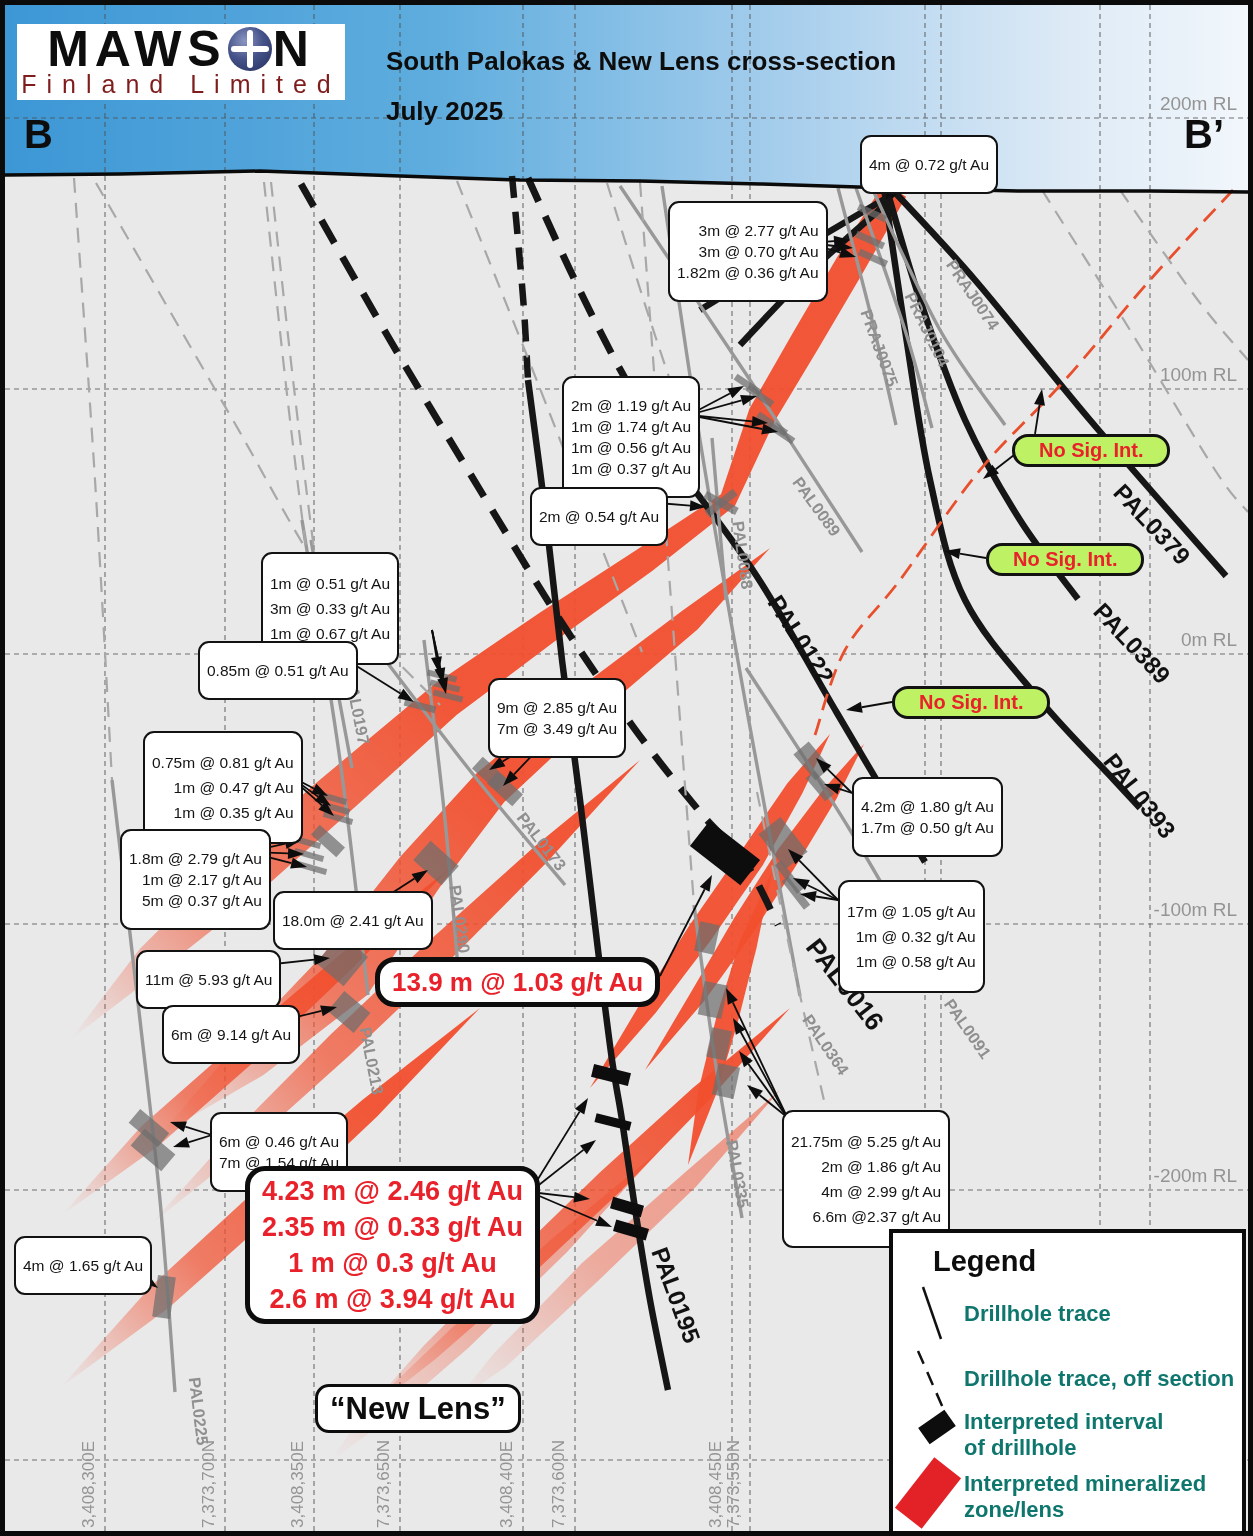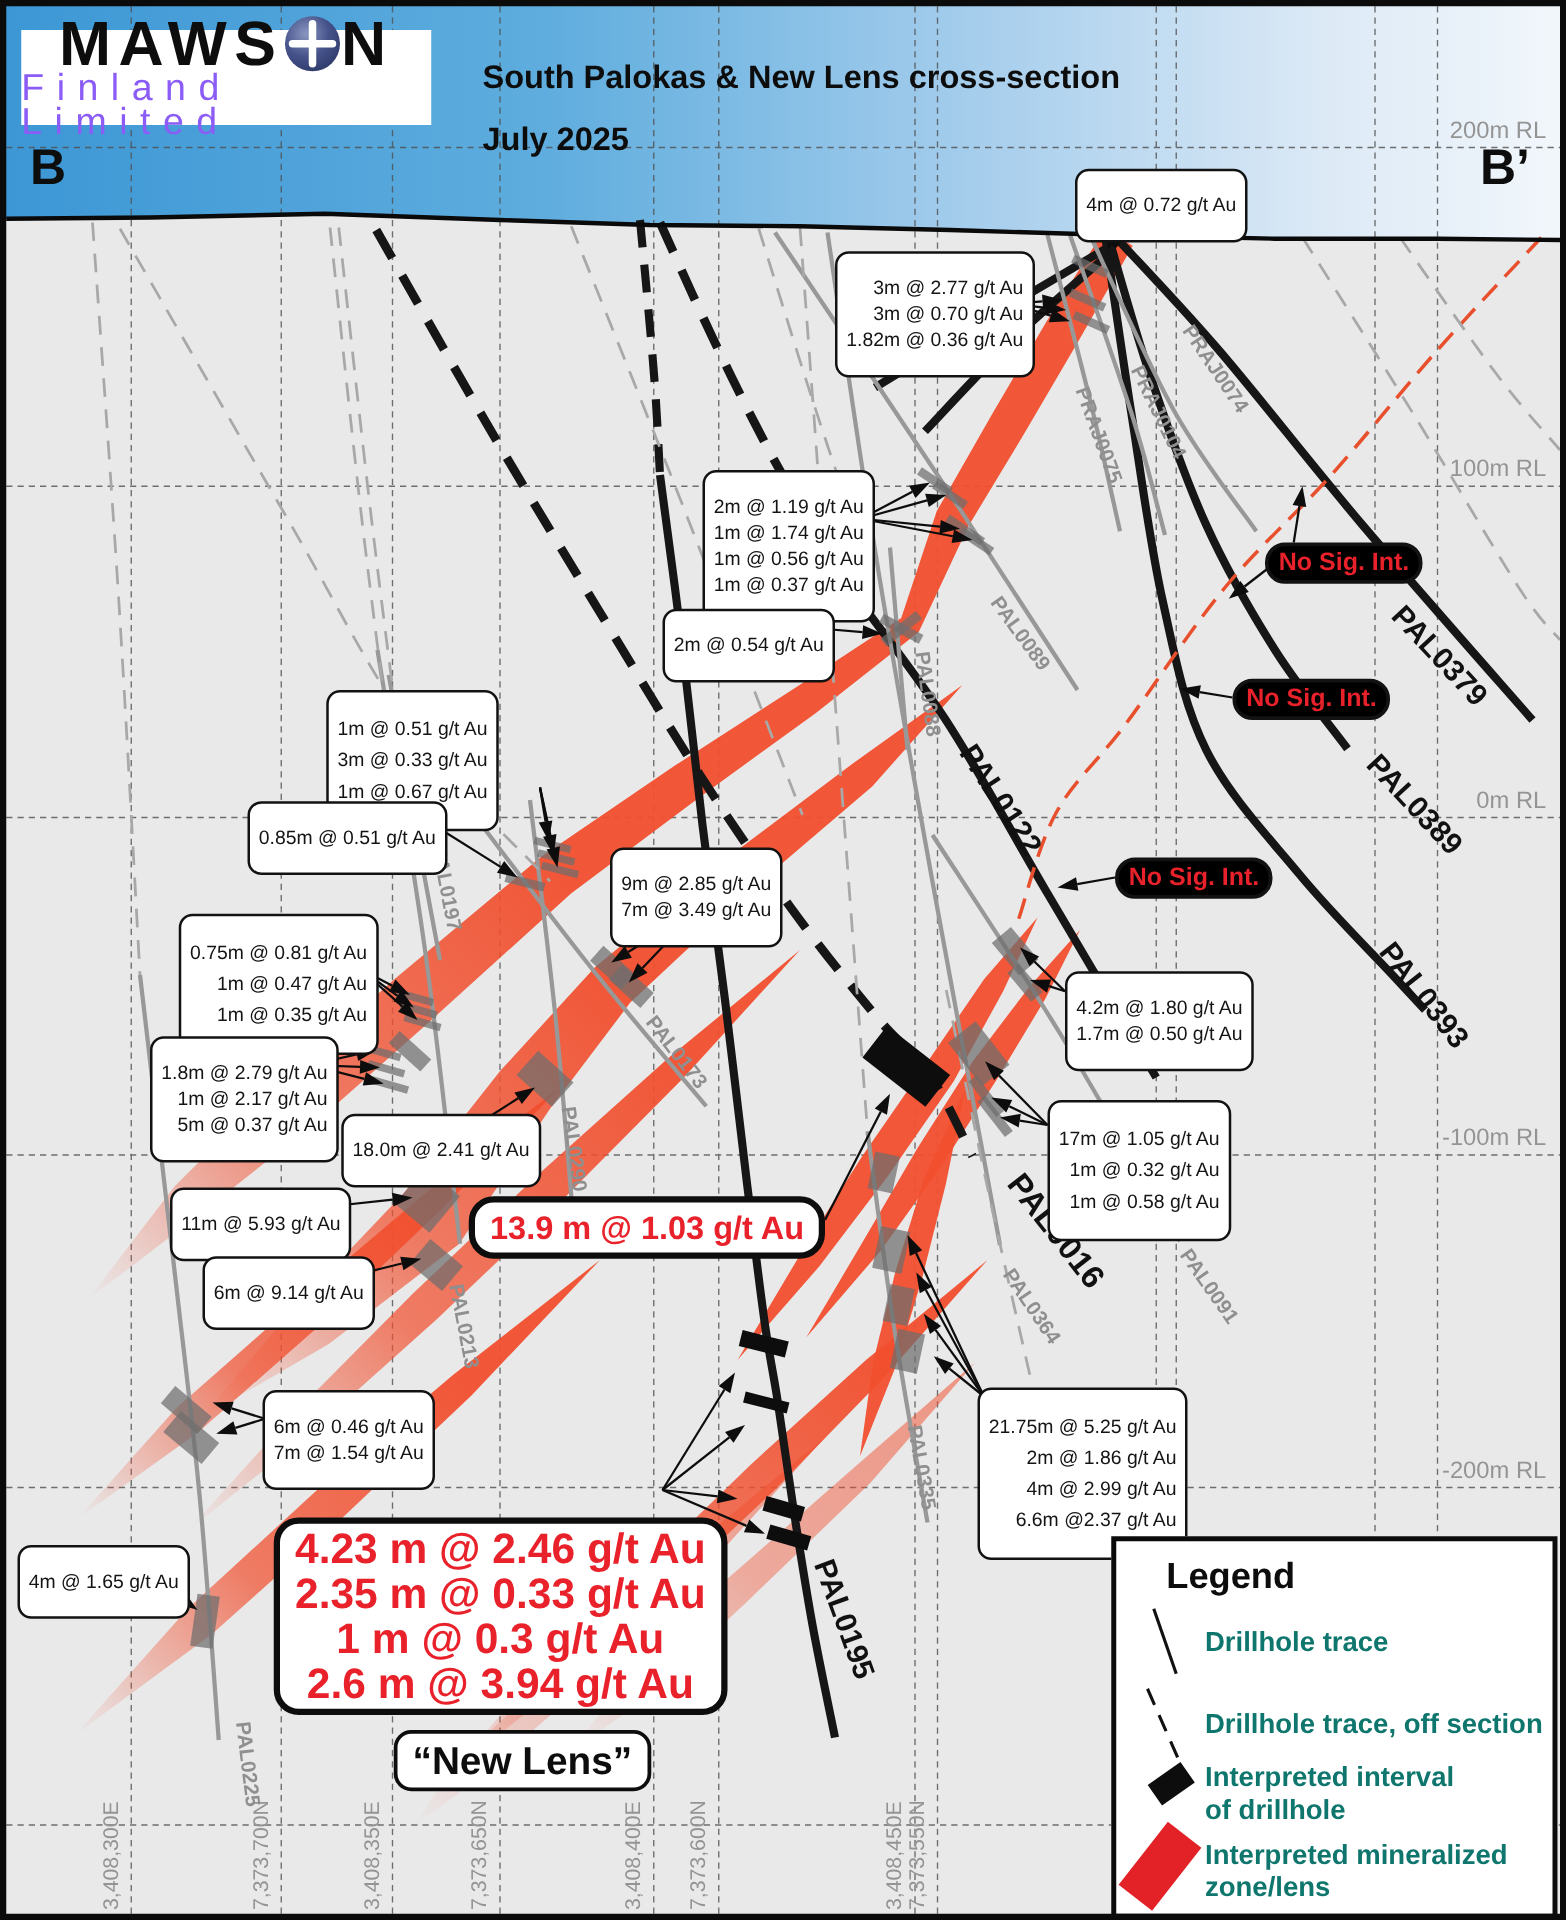--- a/index.html
+++ b/index.html
@@ -8,31 +8,31 @@
   #frame{position:absolute;left:0;top:0;width:1243px;height:1526px;border:5px solid #0b0b0b;pointer-events:none;z-index:60;}
   svg{position:absolute;left:0;top:0;}
   
   #logo{position:absolute;left:17px;top:24px;width:328px;height:76px;background:#ffffff;z-index:20;
         display:flex;flex-direction:column;align-items:center;justify-content:center;}
   #logo .mawson{font-weight:900;font-size:50px;line-height:44px;letter-spacing:6px;color:#0d0d0d;display:flex;align-items:center;}
   #logo .o-globe{display:inline-block;width:44px;height:44px;border-radius:50%;margin:0 1px;position:relative;
         background:radial-gradient(circle at 38% 32%, #8a96c0 0%, #46538b 45%, #222d58 100%);}
   #logo .o-globe:before{content:"";position:absolute;left:19px;top:3px;width:6px;height:38px;background:#fff;border-radius:3px;}
   #logo .o-globe:after{content:"";position:absolute;left:3px;top:19px;width:38px;height:6px;background:#fff;border-radius:3px;}
-  #logo .finland{font-size:30px;line-height:27px;letter-spacing:10px;color:#8b5cf6;font-weight:400;}
+  #logo .finland{font-size:25px;line-height:27px;letter-spacing:10px;color:#7f1d1d;font-weight:400;}
   #title{position:absolute;left:386px;top:36px;z-index:20;color:#0d0d0d;font-weight:700;font-size:26px;line-height:50px;}
   .corner{position:absolute;z-index:20;color:#0d0d0d;font-weight:700;font-size:40px;}
   #corner-b{left:24px;top:112px;}
   #corner-b2{left:1184px;top:112px;}
   
   .callout{position:absolute;z-index:30;background:#ffffff;border:2.2px solid #121212;border-radius:11px;
            padding:17px 7px;font-size:15.5px;line-height:21px;color:#141414;text-align:right;white-space:nowrap;}
   .callout.pad{line-height:25px;}
-  .nosig{position:absolute;z-index:30;background:#000000;border:3px solid #121212;border-radius:16px;
-         padding:0px 8px;font-size:20px;line-height:27px;font-weight:700;color:#e8212a;white-space:nowrap;}
+  .nosig{position:absolute;z-index:30;background:#bef264;border:3px solid #121212;border-radius:16px;
+         padding:0px 24px;font-size:20px;line-height:27px;font-weight:700;color:#e8212a;white-space:nowrap;}
   .redbig{position:absolute;z-index:31;background:#ffffff;border:5px solid #0d0d0d;border-radius:20px;
           padding:2px 12px;font-weight:700;color:#e8212a;text-align:center;white-space:nowrap;}
   .newlens{position:absolute;z-index:30;background:#ffffff;border:3px solid #0d0d0d;border-radius:14px;
            padding:0px 12px;font-size:31px;line-height:43px;font-weight:700;color:#0d0d0d;white-space:nowrap;}
   
   #legend{position:absolute;z-index:40;background:#ffffff;border:4.5px solid #0b0b0b;}
   #legend .ltitle{font-size:29px;font-weight:700;color:#0d0d0d;margin:12px 0 2px 40px;}
   .litem{position:absolute;font-size:22px;line-height:26px;font-weight:700;color:#0f766e;white-space:pre-line;}
 </style>
 </head>
@@ -357,21 +357,21 @@
       <div class="callout" style="left: 162px; top: 1005px;">6m @ 9.14 g/t Au</div>
       <div class="callout" style="left: 210px; top: 1112px;">6m @ 0.46 g/t Au<br>7m @ 1.54 g/t Au</div>
       <div class="callout" style="left: 14px; top: 1236px;">4m @ 1.65 g/t Au</div>
       <div class="callout" style="left: 852px; top: 777px;">4.2m @ 1.80 g/t Au<br>1.7m @ 0.50 g/t Au</div>
       <div class="callout pad" style="left: 838px; top: 880px;">17m @ 1.05 g/t Au<br>1m @ 0.32 g/t Au<br>1m @ 0.58 g/t Au</div>
       <div class="callout pad" style="left: 782px; top: 1110px;">21.75m @ 5.25 g/t Au<br>2m @ 1.86 g/t Au<br>4m @ 2.99 g/t Au<br>6.6m @2.37 g/t Au</div>
       <div class="nosig" style="left: 1012px; top: 434px;">No Sig. Int.</div>
       <div class="nosig" style="left: 986px; top: 543px;">No Sig. Int.</div>
       <div class="nosig" style="left: 892px; top: 686px;">No Sig. Int.</div>
       <div class="redbig" style="left: 375px; top: 957px; font-size: 26px; line-height: 36px;">13.9 m @ 1.03 g/t Au</div>
-      <div class="redbig" style="left: 219px; top: 1166px; font-size: 34px; line-height: 36px; margin-top: 48px;">4.23 m @ 2.46 g/t Au<br>2.35 m @ 0.33 g/t Au<br>1 m @ 0.3 g/t Au<br>2.6 m @ 3.94 g/t Au</div>
+      <div class="redbig" style="left: 245px; top: 1166px; font-size: 27px; line-height: 36px;">4.23 m @ 2.46 g/t Au<br>2.35 m @ 0.33 g/t Au<br>1 m @ 0.3 g/t Au<br>2.6 m @ 3.94 g/t Au</div>
       <div class="newlens" style="left: 315px; top: 1384px;">“New Lens”</div>
     </div>
 
   <div id="legend" style="left: 889px; top: 1229px; width: 349px; height: 298px;">
     <div class="ltitle">Legend</div>
   <div class="litem" style="left: 71px; top: 68px;">Drillhole trace</div>
       <div class="litem" style="left: 71px; top: 133px;">Drillhole trace, off section</div>
       <div class="litem" style="left: 71px; top: 176px;">Interpreted interval
 of drillhole</div>
       <div class="litem" style="left: 71px; top: 238px;">Interpreted mineralized

